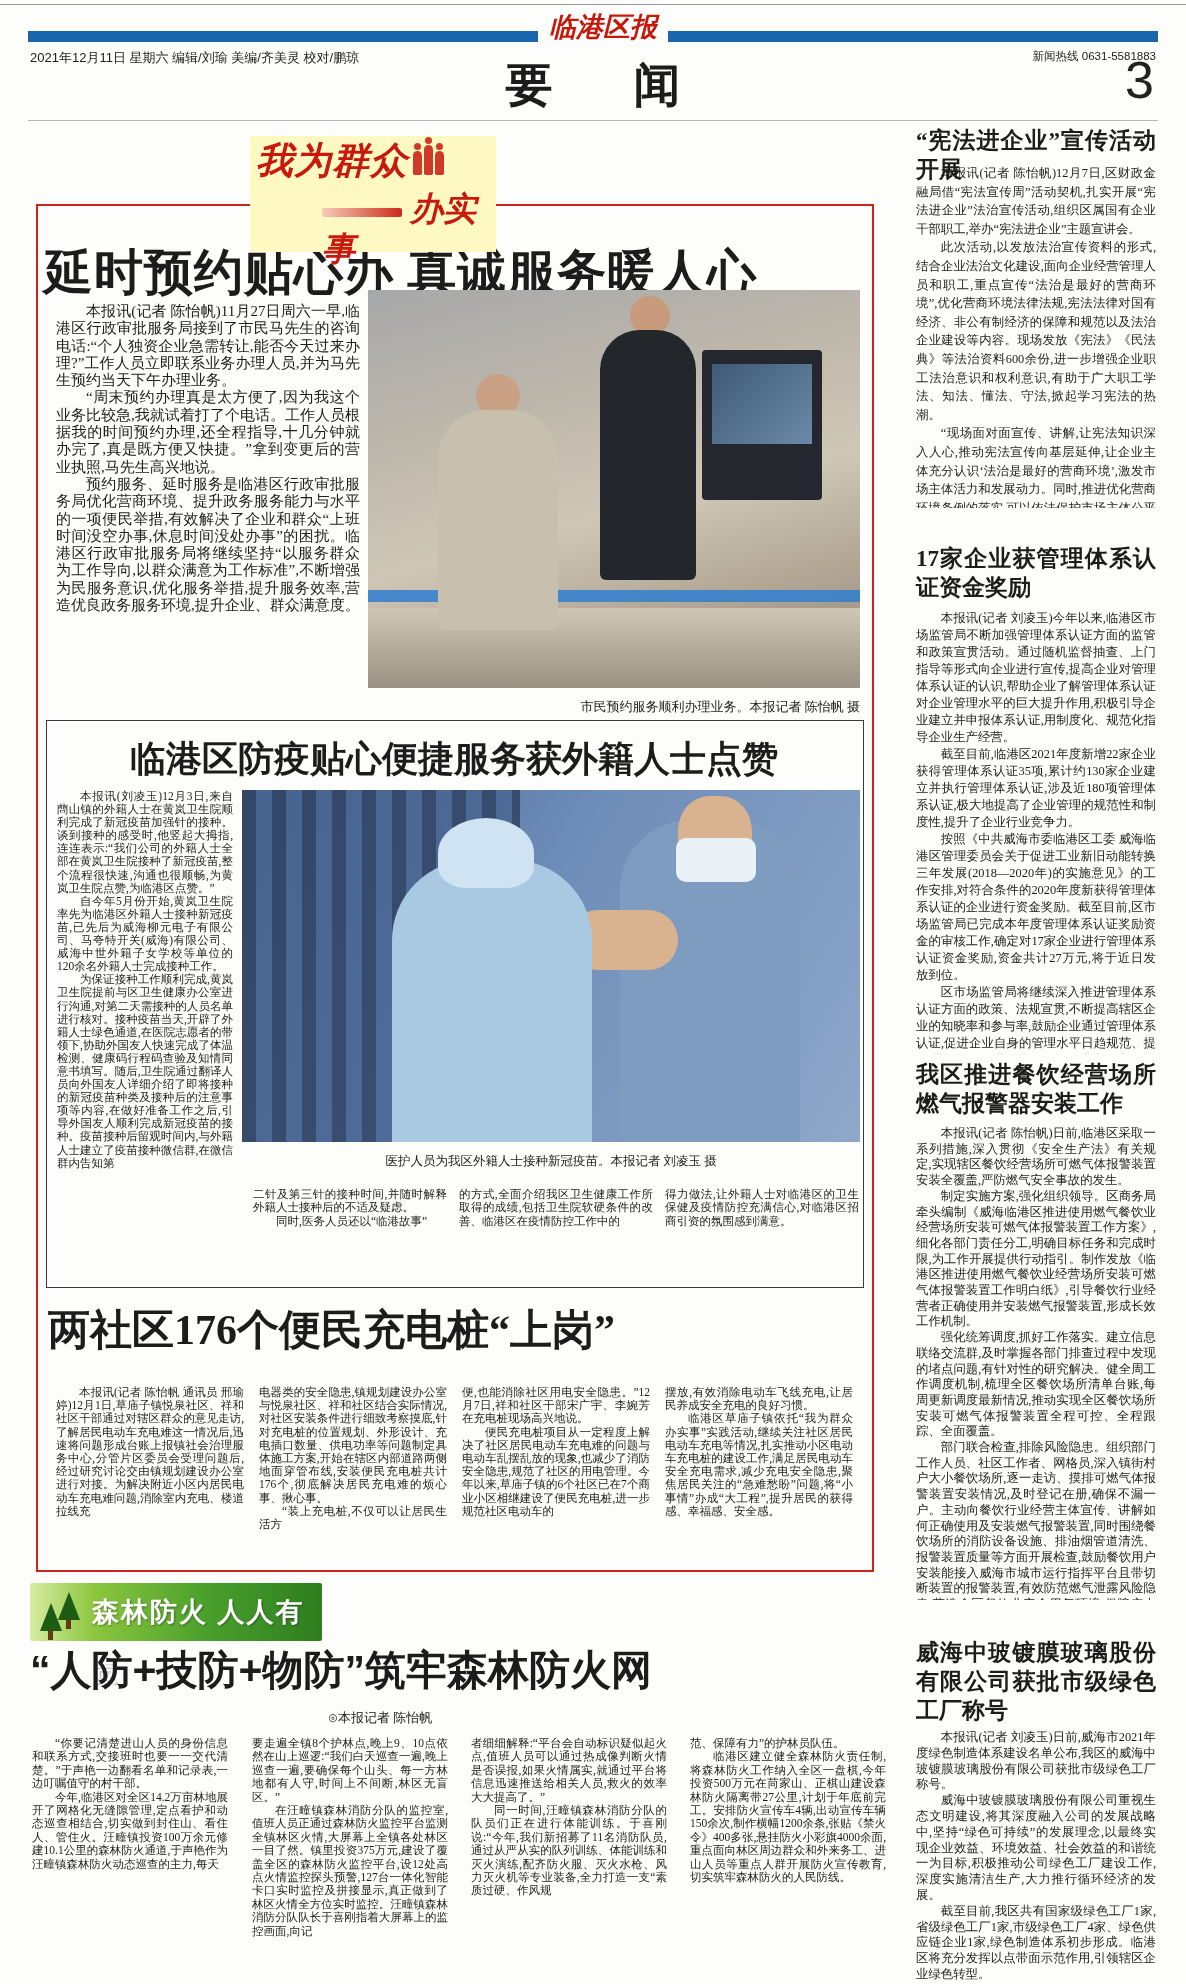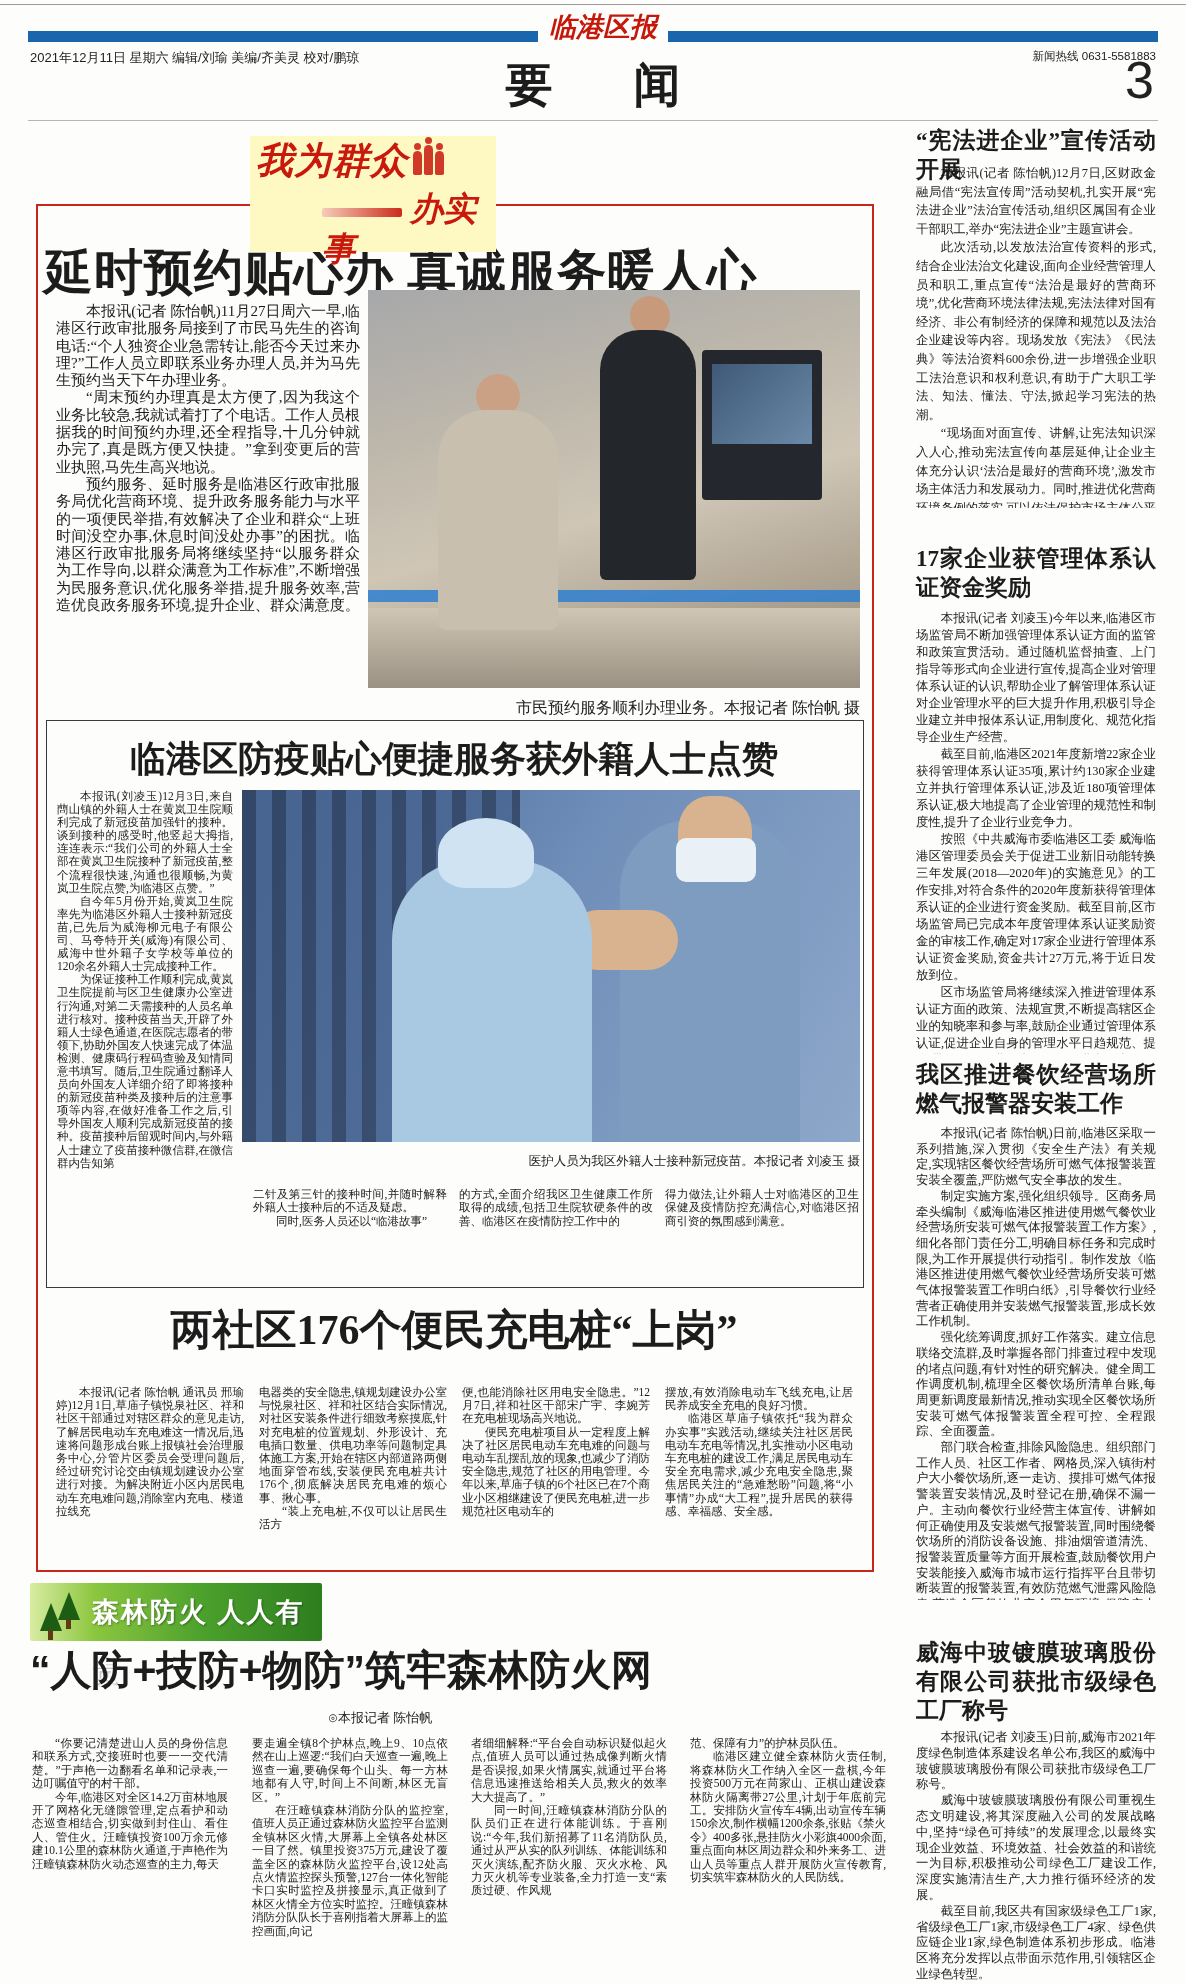--- a/index.html
+++ b/index.html
@@ -34,38 +34,38 @@
   #a1-body{left:56px;top:303px;width:304px;height:392px;font-size:15px;line-height:17.3px;overflow:hidden}
   #photo1{left:368px;top:290px;width:492px;height:398px;background:linear-gradient(165deg,#a7a8aa 0%,#bdb7ab 30%,#cfc6b6 55%,#b3a896 75%,#8f8677 100%);overflow:hidden}
   .ph1-monitor{position:absolute;right:38px;top:60px;width:120px;height:150px;background:#24272d;border-radius:4px}
   .ph1-screen{position:absolute;right:48px;top:74px;width:100px;height:80px;background:linear-gradient(135deg,#3f5a78,#6b89a8)}
   .ph1-person1{position:absolute;left:70px;top:120px;width:120px;height:220px;background:#c9bfae;border-radius:48px 48px 8px 8px}
   .ph1-head1{position:absolute;left:108px;top:84px;width:44px;height:44px;border-radius:50%;background:#caa184}
   .ph1-person2{position:absolute;left:232px;top:40px;width:96px;height:250px;background:#23262b;border-radius:40px 40px 6px 6px}
   .ph1-head2{position:absolute;left:262px;top:6px;width:40px;height:40px;border-radius:50%;background:#c79a7c}
   .ph1-rail{position:absolute;left:0;bottom:86px;width:100%;height:12px;background:#2f7fd0;opacity:.85}
   .ph1-desk{position:absolute;left:0;bottom:0;width:100%;height:80px;background:linear-gradient(180deg,#cfc6b6,#9a9182)}
-  #caption1{left:368px;top:698px;width:492px;text-align:right;font-size:16px;color:#222}
+  #caption1{left:368px;top:698px;width:492px;text-align:right;font-size:13px;color:#222}
   
   #a2box{left:46px;top:720px;width:816px;height:566px;border:1px solid #3a3a3a}
   #a2-head{left:56px;top:735px;width:796px;text-align:center;font-size:36px;font-weight:900}
   #a2-colL{left:57px;top:790px;width:176px;height:482px;font-size:11.5px;line-height:13.1px;overflow:hidden}
   #photo2{left:242px;top:790px;width:618px;height:352px;background:linear-gradient(120deg,#46648f 0%,#6e8db8 45%,#8ea8ca 100%);overflow:hidden}
   .ph2-curtain{position:absolute;left:0;top:0;width:45%;height:100%;background:repeating-linear-gradient(90deg,#2d3f5e 0 14px,#46648f 14px 30px);opacity:.8}
   .ph2-nurse{position:absolute;left:150px;top:70px;width:200px;height:282px;background:#a9c9e2;border-radius:80px 80px 0 0}
   .ph2-cap{position:absolute;left:196px;top:28px;width:96px;height:70px;background:#cfe3f2;border-radius:50% 50% 30% 30%}
   .ph2-patient{position:absolute;right:60px;top:30px;width:180px;height:322px;background:#7d9cc0;border-radius:70px 70px 0 0}
   .ph2-phead{position:absolute;right:108px;top:6px;width:74px;height:84px;background:#d9b38f;border-radius:42%}
   .ph2-mask{position:absolute;right:104px;top:48px;width:80px;height:44px;background:#e9f1f7;border-radius:10px}
   .ph2-arm{position:absolute;right:182px;top:120px;width:110px;height:60px;background:#d9b38f;border-radius:30px}
-  #caption2{left:242px;top:1153px;width:618px;text-align:right;font-size:12.5px;color:#222}
+  #caption2{left:242px;top:1153px;width:618px;text-align:center;font-size:12.5px;color:#222}
   .a2c{top:1188px;width:194px;height:88px;font-size:11.5px;line-height:13.4px;overflow:hidden}
   #a2-c1{left:253px}#a2-c2{left:459px}#a2-c3{left:665px}
   
-  #a3-head{left:48px;top:1302px;width:812px;text-align:center;font-size:42px;font-weight:900}
+  #a3-head{left:48px;top:1302px;width:812px;font-size:42px;font-weight:900}
   .a3c{top:1386px;width:188px;height:176px;font-size:11.5px;line-height:13.2px;overflow:hidden}
   #a3-c1{left:56px}#a3-c2{left:259px}#a3-c3{left:462px}#a3-c4{left:665px}
   
   #banner{left:30px;top:1583px;width:292px;height:58px;border-radius:2px;background:linear-gradient(90deg,#d8eca2 0%,#8cc63f 22%,#4aa02c 60%,#2e7d1f 100%)}
   .tree{position:absolute;width:0;height:0;border-left:11px solid transparent;border-right:11px solid transparent;border-bottom:28px solid #1d5c13}
   #tree1{left:10px;top:20px}#tree2{left:28px;top:9px}
   .trunk{position:absolute;width:5px;height:10px;background:#5d3c14}
   #trunk1{left:18px;top:47px}#trunk2{left:36px;top:36px}
   #banner-text{position:absolute;left:62px;top:0;line-height:58px;font-family:"Liberation Sans",sans-serif;font-weight:900;font-size:27px;color:#fff;letter-spacing:2px;text-shadow:1px 1px 2px rgba(0,0,0,.35)}
   #a4-head{left:30px;top:1643px;width:852px;font-size:41px;font-weight:900;font-family:"Liberation Sans",sans-serif}

